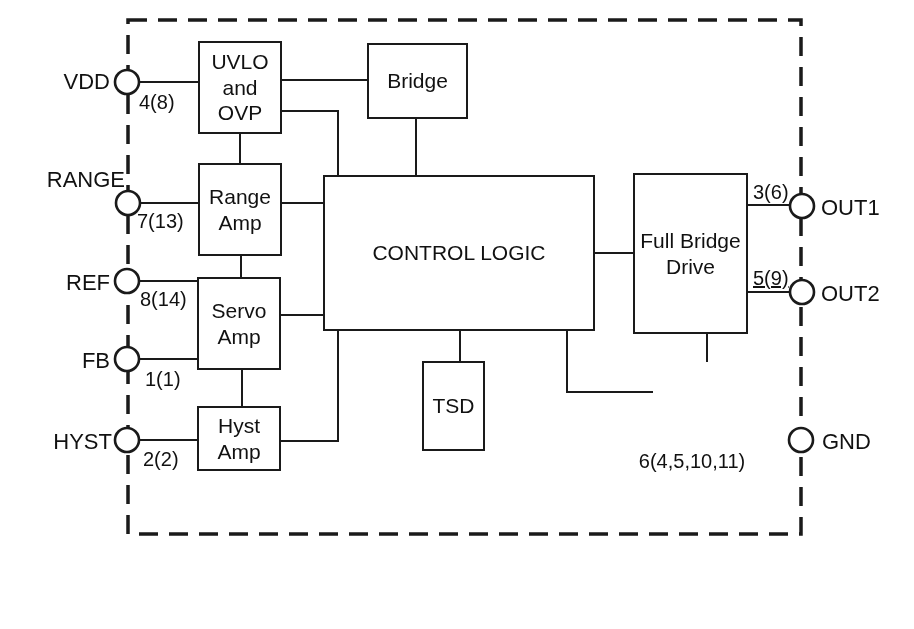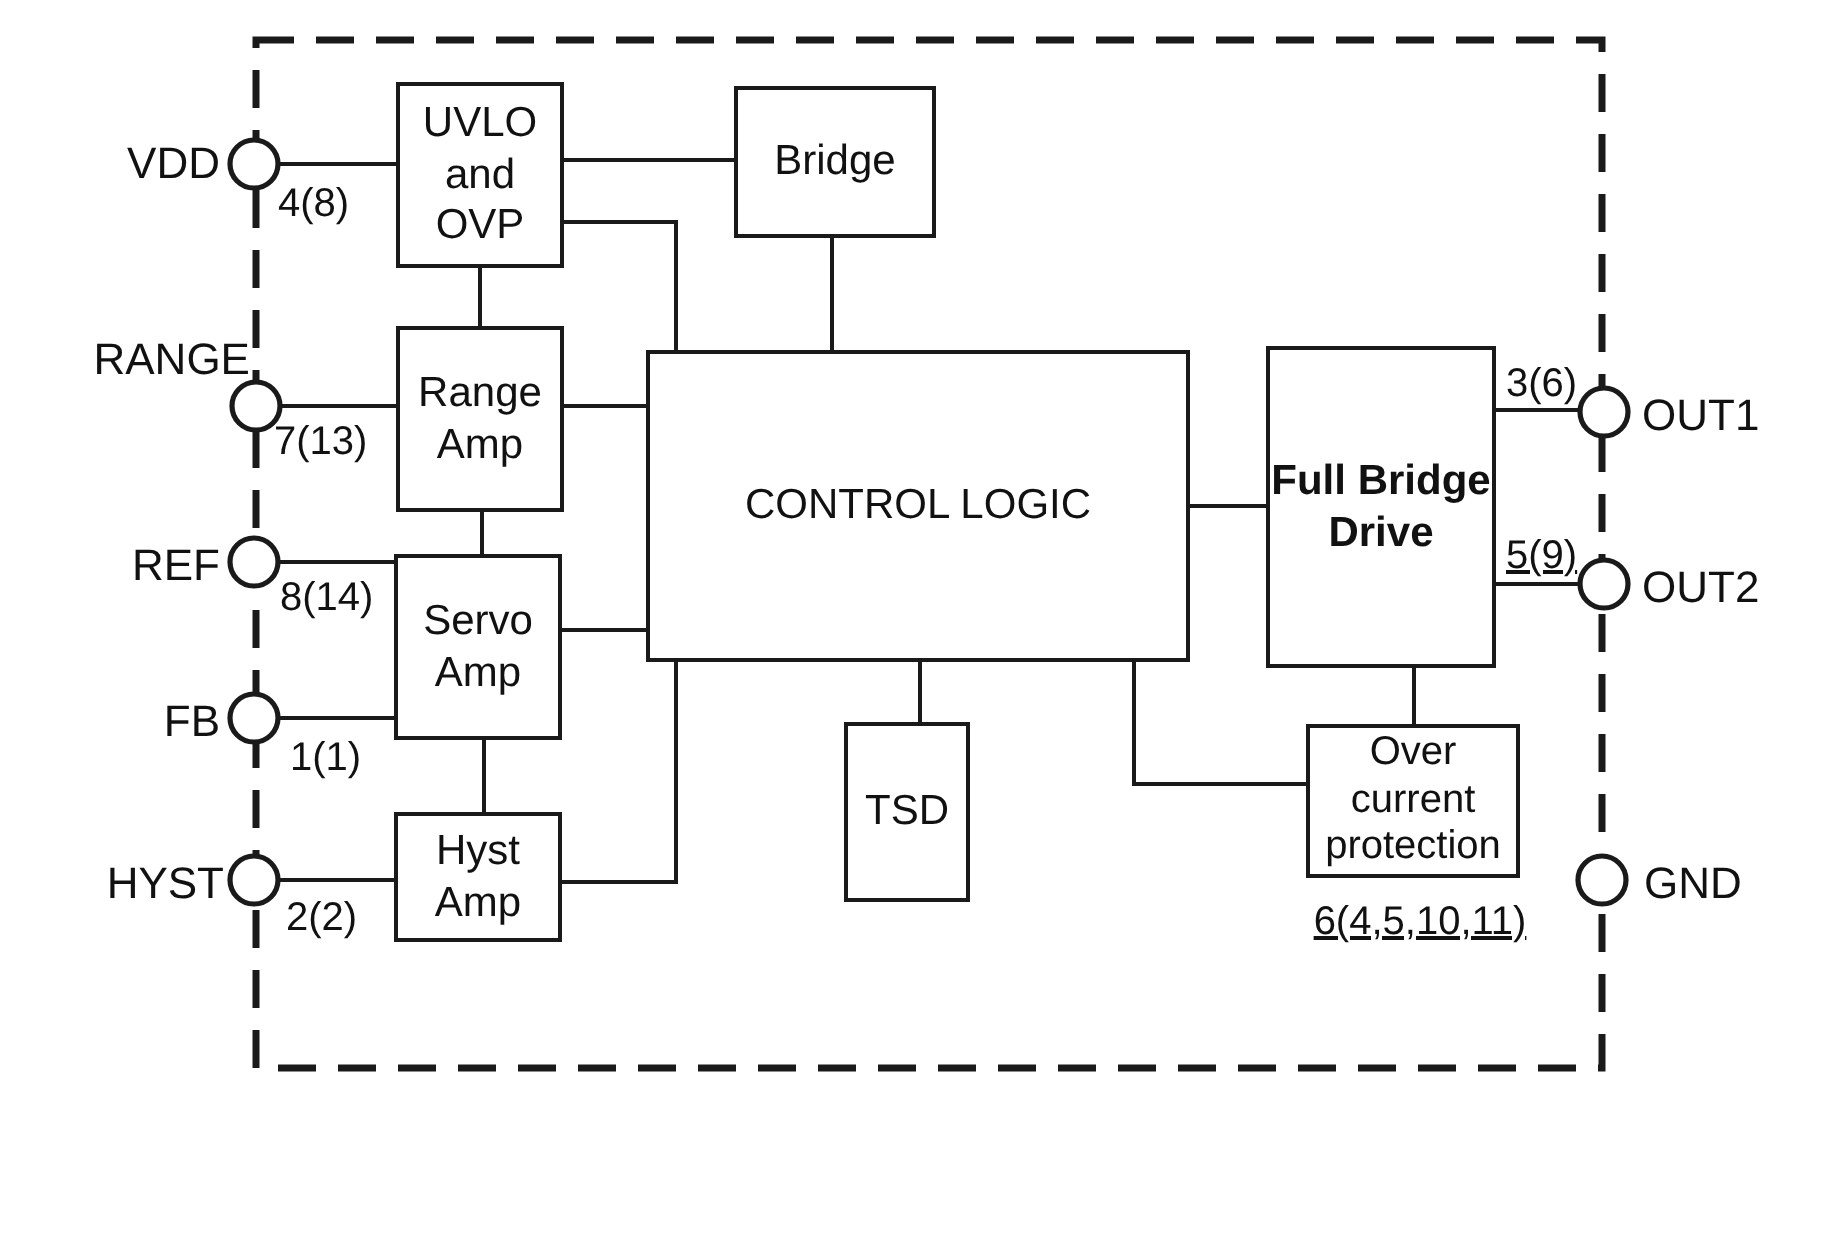--- a/index.html
+++ b/index.html
@@ -88,26 +88,23 @@
   <div class="block" style="left:197px;top:277px;width:84px;height:93px;">Servo
 Amp</div>
 
   <div class="block" style="left:197px;top:406px;width:84px;height:65px;">Hyst
 Amp</div>
 
   <div class="block" style="left:323px;top:175px;width:272px;height:156px;">CONTROL LOGIC</div>
 
   <div class="block" style="left:422px;top:361px;width:63px;height:90px;">TSD</div>
 
-  <div class="block" style="left:633px;top:173px;width:115px;height:161px;font-weight:bold;">Full Bridge
+  <div class="block" style="left:633px;top:173px;width:115px;height:161px;">Full Bridge
 Drive</div>
 
-  <div class="block small" style="left:653px;top:362px;width:107px;height:77px;">Over
-current
-protection</div>
 
   <div class="lbl right-align" style="left:30px;top:69px;width:80px;">VDD</div>
   <div class="lbl num" style="left:139px;top:91px;">4(8)</div>
 
   <div class="lbl right-align" style="left:30px;top:167px;width:95px;">RANGE</div>
   <div class="lbl num" style="left:137px;top:210px;">7(13)</div>
 
   <div class="lbl right-align" style="left:30px;top:270px;width:80px;">REF</div>
   <div class="lbl num" style="left:140px;top:288px;">8(14)</div>
 
@@ -117,16 +114,16 @@
   <div class="lbl right-align" style="left:30px;top:429px;width:82px;">HYST</div>
   <div class="lbl num" style="left:143px;top:448px;">2(2)</div>
 
   <div class="lbl num" style="left:753px;top:181px;">3(6)</div>
   <div class="lbl" style="left:821px;top:195px;">OUT1</div>
 
   <div class="lbl num" style="left:753px;top:267px;text-decoration:underline;">5(9)</div>
   <div class="lbl" style="left:821px;top:281px;">OUT2</div>
 
   <div class="lbl" style="left:822px;top:429px;">GND</div>
-  <div class="lbl num center-align" style="left:645px;top:450px;width:130px;text-decoration:underline;">6(4,5,10,11)</div>
+  <div class="lbl num center-align" style="left:627px;top:450px;width:130px;">6(4,5,10,11)</div>
 
 
 </div>
 
 </body></html>

